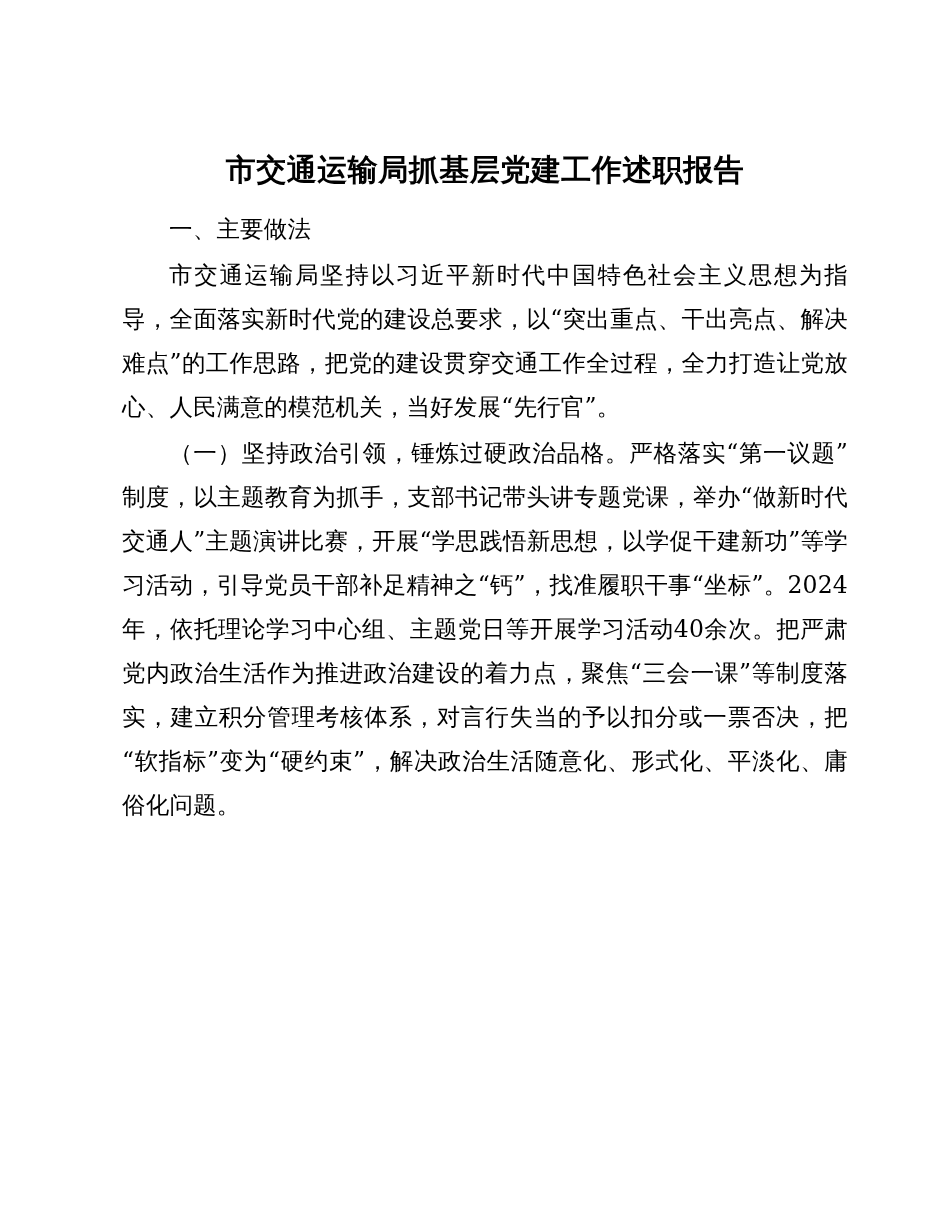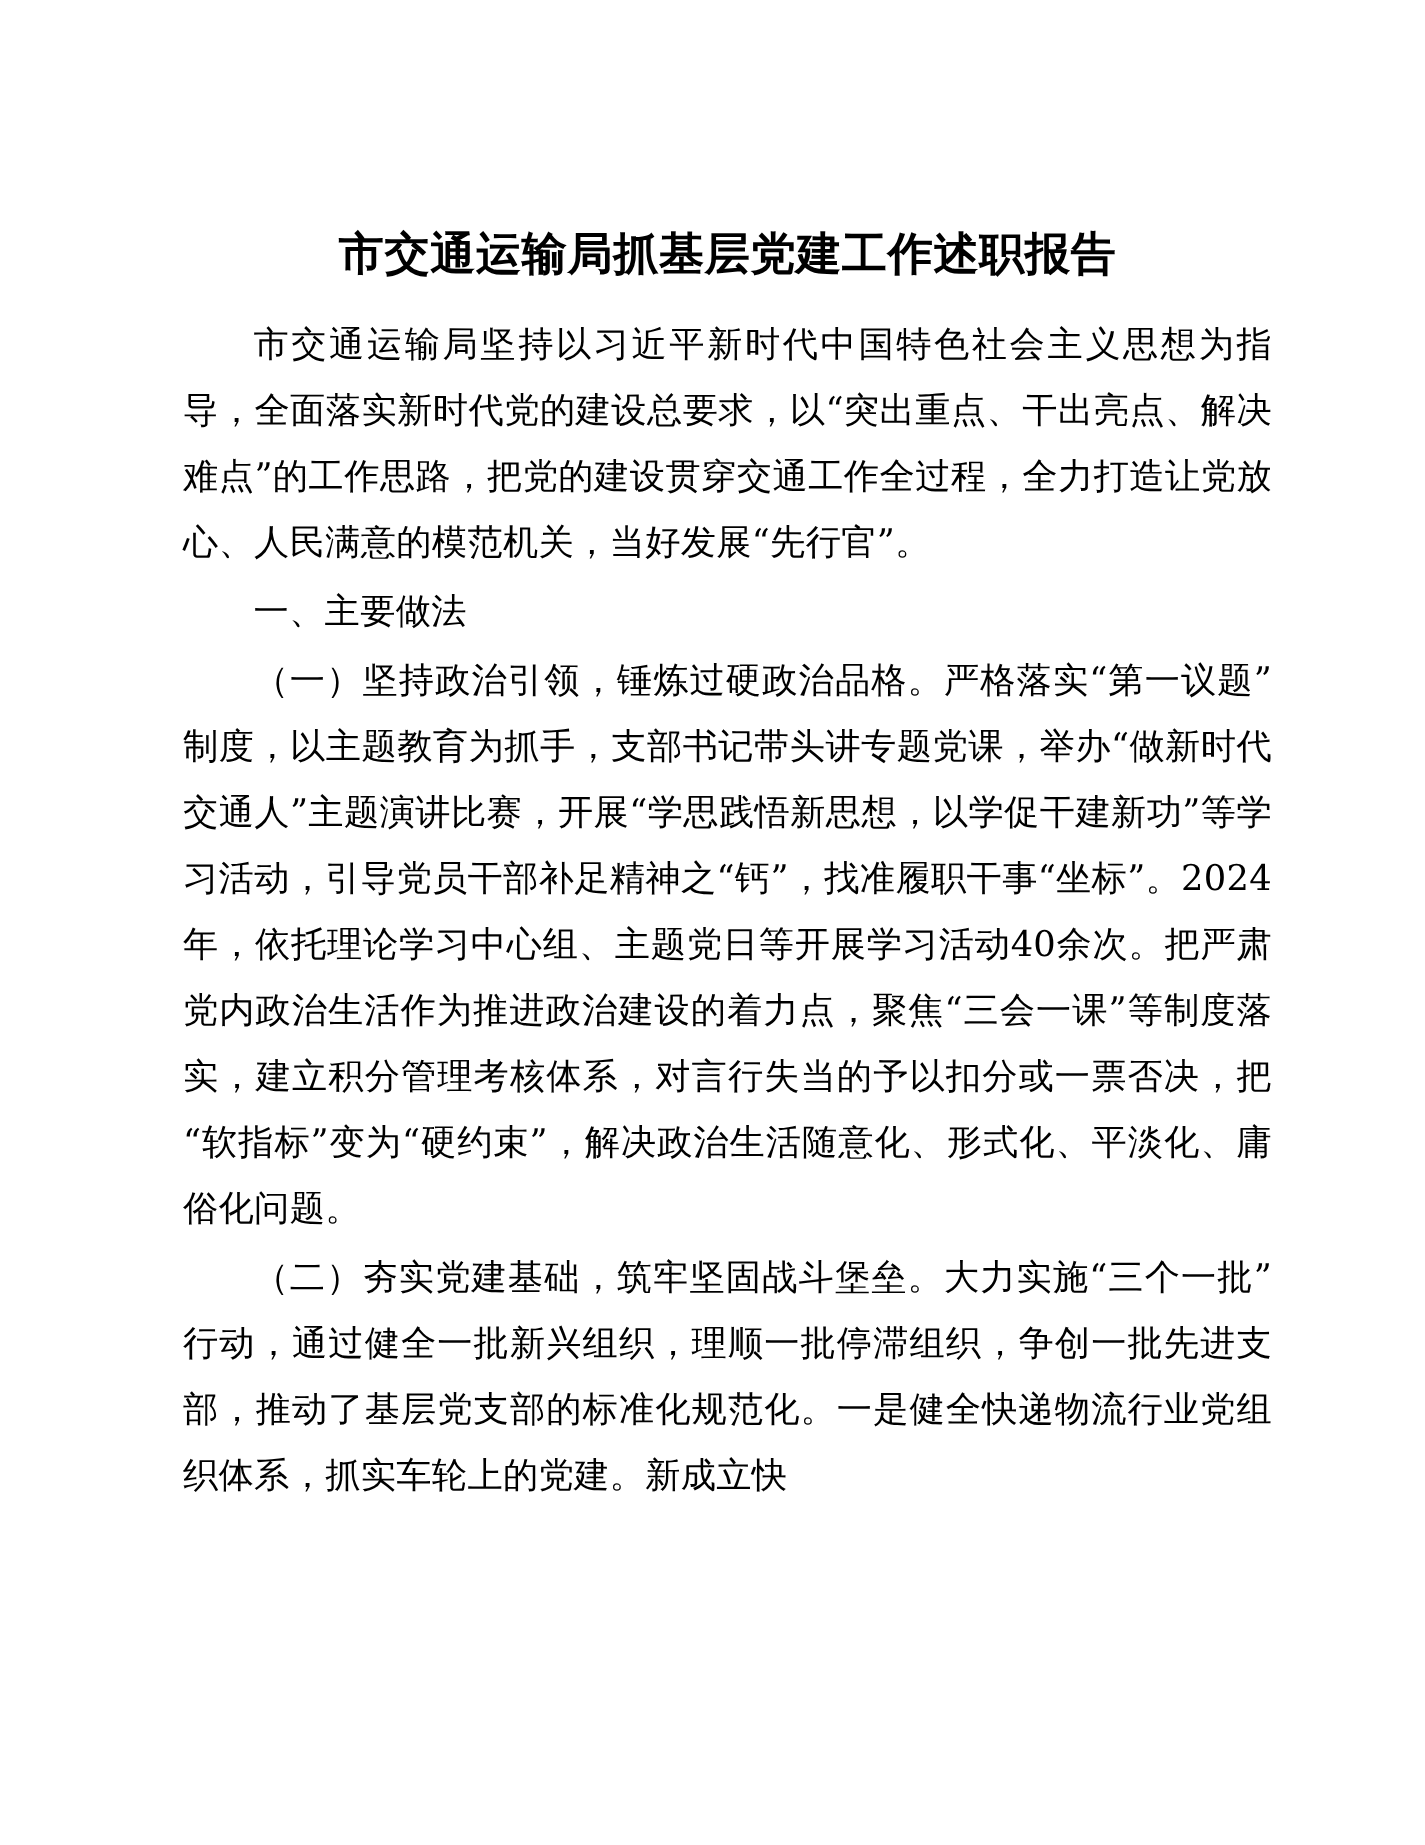--- a/index.html
+++ b/index.html
@@ -43,17 +43,16 @@
   .para.heading {
     text-indent: 2em;
   }
 </style>
 </head>
 <body>
 
 <div class="page">
   <h1 class="doc-title">市交通运输局抓基层党建工作述职报告</h1>
 
+  <p class="para heading">一、主要做法</p>
   <p class="para">市交通运输局坚持以习近平新时代中国特色社会主义思想为指导，全面落实新时代党的建设总要求，以“突出重点、干出亮点、解决难点”的工作思路，把党的建设贯穿交通工作全过程，全力打造让党放心、人民满意的模范机关，当好发展“先行官”。</p>
-  <p class="para heading">一、主要做法</p>
   <p class="para">（一）坚持政治引领，锤炼过硬政治品格。严格落实“第一议题”制度，以主题教育为抓手，支部书记带头讲专题党课，举办“做新时代交通人”主题演讲比赛，开展“学思践悟新思想，以学促干建新功”等学习活动，引导党员干部补足精神之“钙”，找准履职干事“坐标”。2024年，依托理论学习中心组、主题党日等开展学习活动40余次。把严肃党内政治生活作为推进政治建设的着力点，聚焦“三会一课”等制度落实，建立积分管理考核体系，对言行失当的予以扣分或一票否决，把“软指标”变为“硬约束”，解决政治生活随意化、形式化、平淡化、庸俗化问题。</p>
-  <p class="para">（二）夯实党建基础，筑牢坚固战斗堡垒。大力实施“三个一批”行动，通过健全一批新兴组织，理顺一批停滞组织，争创一批先进支部，推动了基层党支部的标准化规范化。一是健全快递物流行业党组织体系，抓实车轮上的党建。新成立快</p>
 </div>
 
 </body></html>

